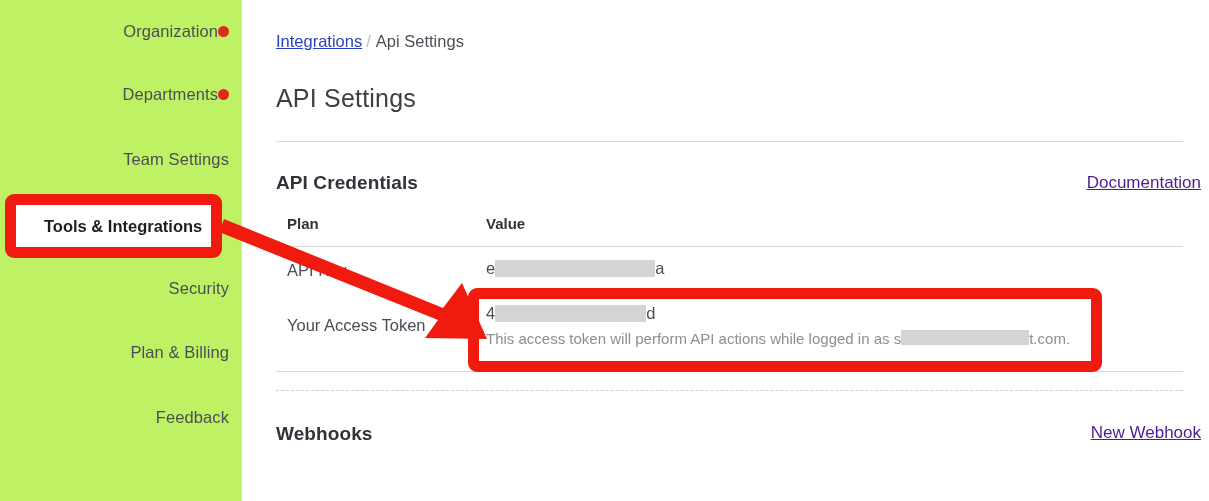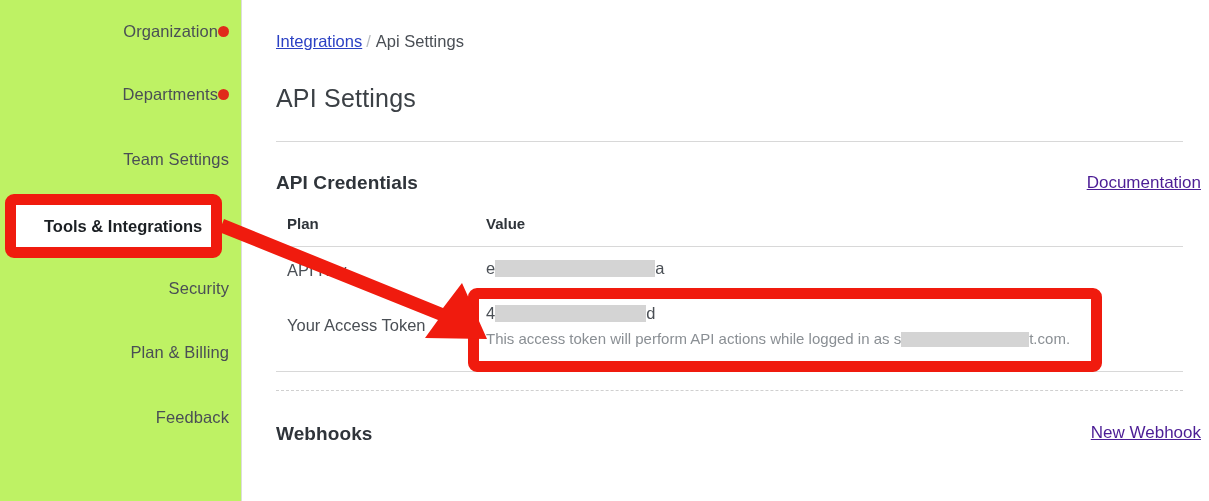--- a/index.html
+++ b/index.html
@@ -165,21 +165,21 @@
   #redact-token  { width: 151px; }
   #redact-email  { width: 128px; }
 
   #token-help {
     position: absolute;
     left: 232px; top: 330px;
     font-size: 15px;
     color: #8a8f94;
     white-space: nowrap;
     display: flex;
-    align-items: flex-end;
+    align-items: flex-start;
   }
   #token-help .redacted { height: 15px; background: #d4d4d4; }
 
   
   #annot-sidebar-box {
     position: absolute;
     left: 5px; top: 194px;
     width: 217px; height: 64px;
     border: 11px solid #f01b0e;
     border-radius: 9px;

